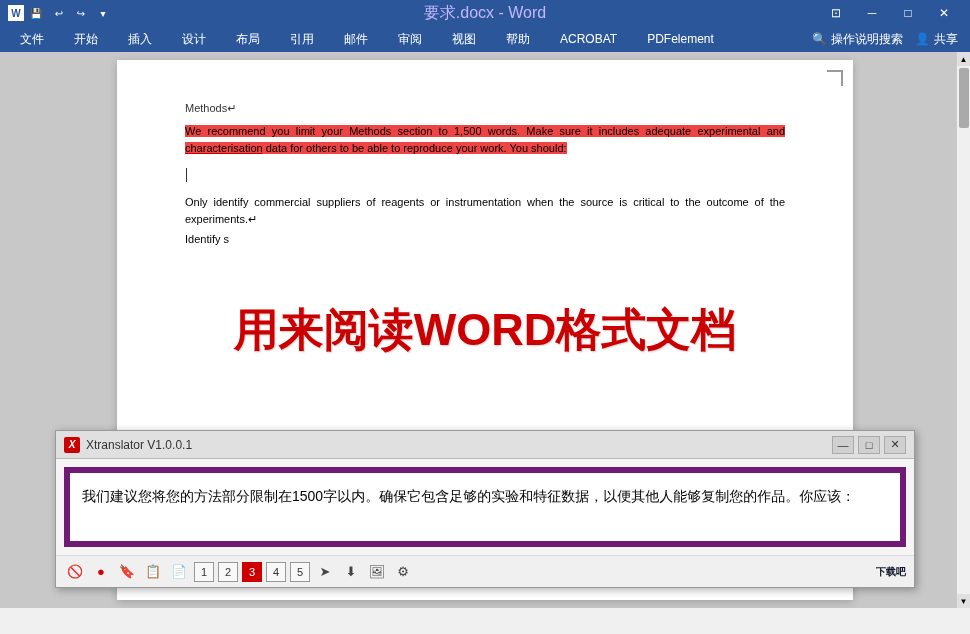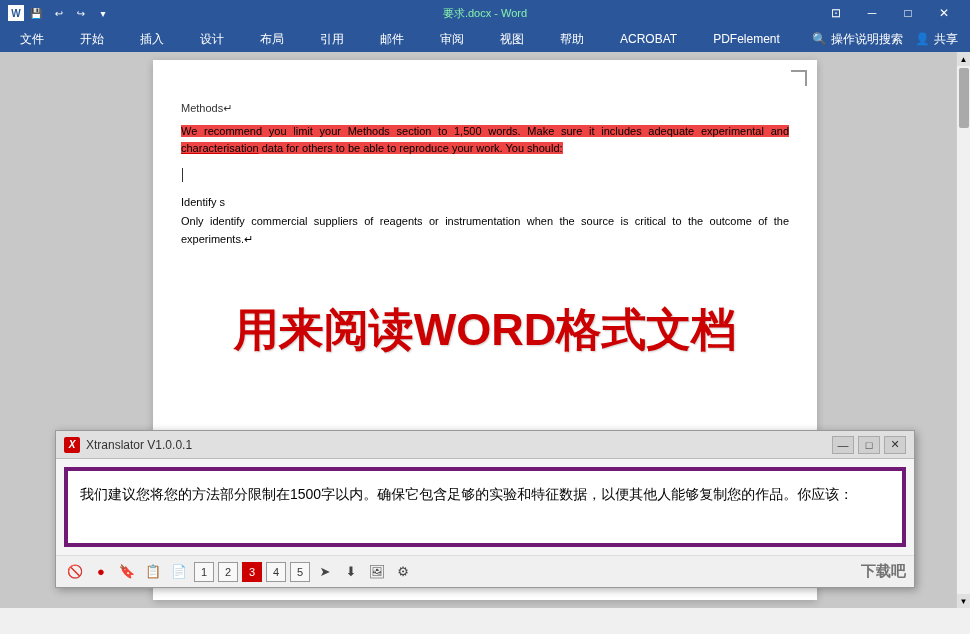--- a/index.html
+++ b/index.html
@@ -8,37 +8,37 @@
     
     .title-bar {
       height: 26px;
       background: #2b579a;
       display: flex;
       align-items: center;
       justify-content: space-between;
       padding: 0 8px;
       color: white;
     }
-    .title-bar-center { position: absolute; left: 50%; transform: translateX(-50%); font-size: 11px; color: #86efac; white-space: nowrap; }
+    .title-bar-center { position: absolute; left: 50%; transform: translateX(-50%); font-size: 16px; color: #c4b5fd; white-space: nowrap; }
     .title-icon { width: 16px; height: 16px; background: #fff; display: flex; align-items: center; justify-content: center; font-size: 10px; color: #2b579a; font-weight: bold; }
     .title-controls { display: flex; align-items: center; }
     .title-ctrl-btn { width: 36px; height: 26px; display: flex; align-items: center; justify-content: center; color: white; font-size: 12px; cursor: pointer; }
 
     
     .qat { display: flex; align-items: center; gap: 4px; }
     .qat-btn { width: 18px; height: 18px; display: flex; align-items: center; justify-content: center; color: white; font-size: 10px; cursor: pointer; }
 
     
     .ribbon-menu {
       height: 26px;
       background: #2b579a;
       display: flex;
       align-items: center;
       padding: 0 12px;
-      gap: 20px;
+      gap: 14px;
     }
     .menu-item {
       color: white;
       font-size: 12px;
       padding: 4px 8px;
       cursor: pointer;
       border-radius: 2px;
     }
     .menu-right {
       margin-left: auto;
@@ -74,24 +74,24 @@
       background: #c8c8c8;
       display: flex;
       justify-content: center;
       padding: 8px 0;
       overflow: hidden;
       position: relative;
     }
 
     
     .page {
-      width: 664px;
+      width: 736px;
       min-height: 500px;
       background: white;
-      padding: 40px 28px;
+      padding: 40px 68px;
       box-shadow: 0 2px 8px rgba(0,0,0,0.2);
       position: relative;
       font-size: 11px;
       line-height: 1.5;
     }
 
     .page-corner { position: absolute; top: 10px; right: 10px; width: 16px; height: 16px; border-top: 2px solid #999; border-right: 2px solid #999; }
 
     .methods-heading { font-size: 11px; color: #333; margin-bottom: 6px; }
 
@@ -147,21 +147,21 @@
     .xt-ctrl-btn { width: 22px; height: 18px; background: #d0d0d0; border: 1px solid #aaa; display: flex; align-items: center; justify-content: center; font-size: 11px; cursor: pointer; color: #333; }
 
     .xt-content {
       padding: 12px;
       font-size: 14px;
       line-height: 1.7;
       color: #000;
       min-height: 80px;
       background: white;
       margin: 8px;
-      border: 4px solid #701a75;
+      border: 6px solid #701a75;
     }
 
     
     .big-overlay {
       position: absolute;
       top: 50%;
       left: 50%;
       transform: translate(-50%, -50%);
       font-size: 45px;
       font-weight: bold;
@@ -198,21 +198,21 @@
       border: 1px solid #999;
       background: #f8f8f8;
       display: flex;
       align-items: center;
       justify-content: center;
       font-size: 11px;
       cursor: pointer;
       color: #333;
     }
     .xt-num-btn.active { background: #cc0000; color: white; border-color: #cc0000; }
-    .xt-branding { margin-left: auto; font-size: 15px; color: #737373; font-weight: bold; }
+    .xt-branding { margin-left: auto; font-size: 10px; color: #0f172a; font-weight: bold; }
   </style>
 </head>
 <body>
 
 <div class="title-bar">
   <div class="qat">
     <div class="title-icon">W</div>
     <div class="qat-btn">💾</div>
     <div class="qat-btn">↩</div>
     <div class="qat-btn">↪</div>
@@ -270,24 +270,24 @@
       <div class="body-text" style="margin-bottom:8px;">
         <span class="selected-text">We recommend you limit your Methods section to 1,500 words. Make sure it includes adequate experimental and <span class="underline-word">characterisation</span> data for others to be able to reproduce your work. You should:</span>
       </div>
 
       <div style="height:18px; display:flex; align-items:center;">
         <span class="text-cursor"></span>
       </div>
 
       <div style="height:10px;"></div>
 
+      <div class="body-text line">Only identify commercial suppliers of reagents or instrumentation when the source is critical to the outcome of the experiments.↵</div>
       <div class="body-text line">
         <span>Identify s</span>
       </div>
-      <div class="body-text line">Only identify commercial suppliers of reagents or instrumentation when the source is critical to the outcome of the experiments.↵</div>
     </div>
 
     <div class="big-overlay">用来阅读WORD格式文档</div>
 
     <div class="xtranslator">
       <div class="xt-titlebar">
         <div class="xt-title-left">
           <div class="xt-logo">X</div>
           <span>Xtranslator V1.0.0.1</span>
         </div>

